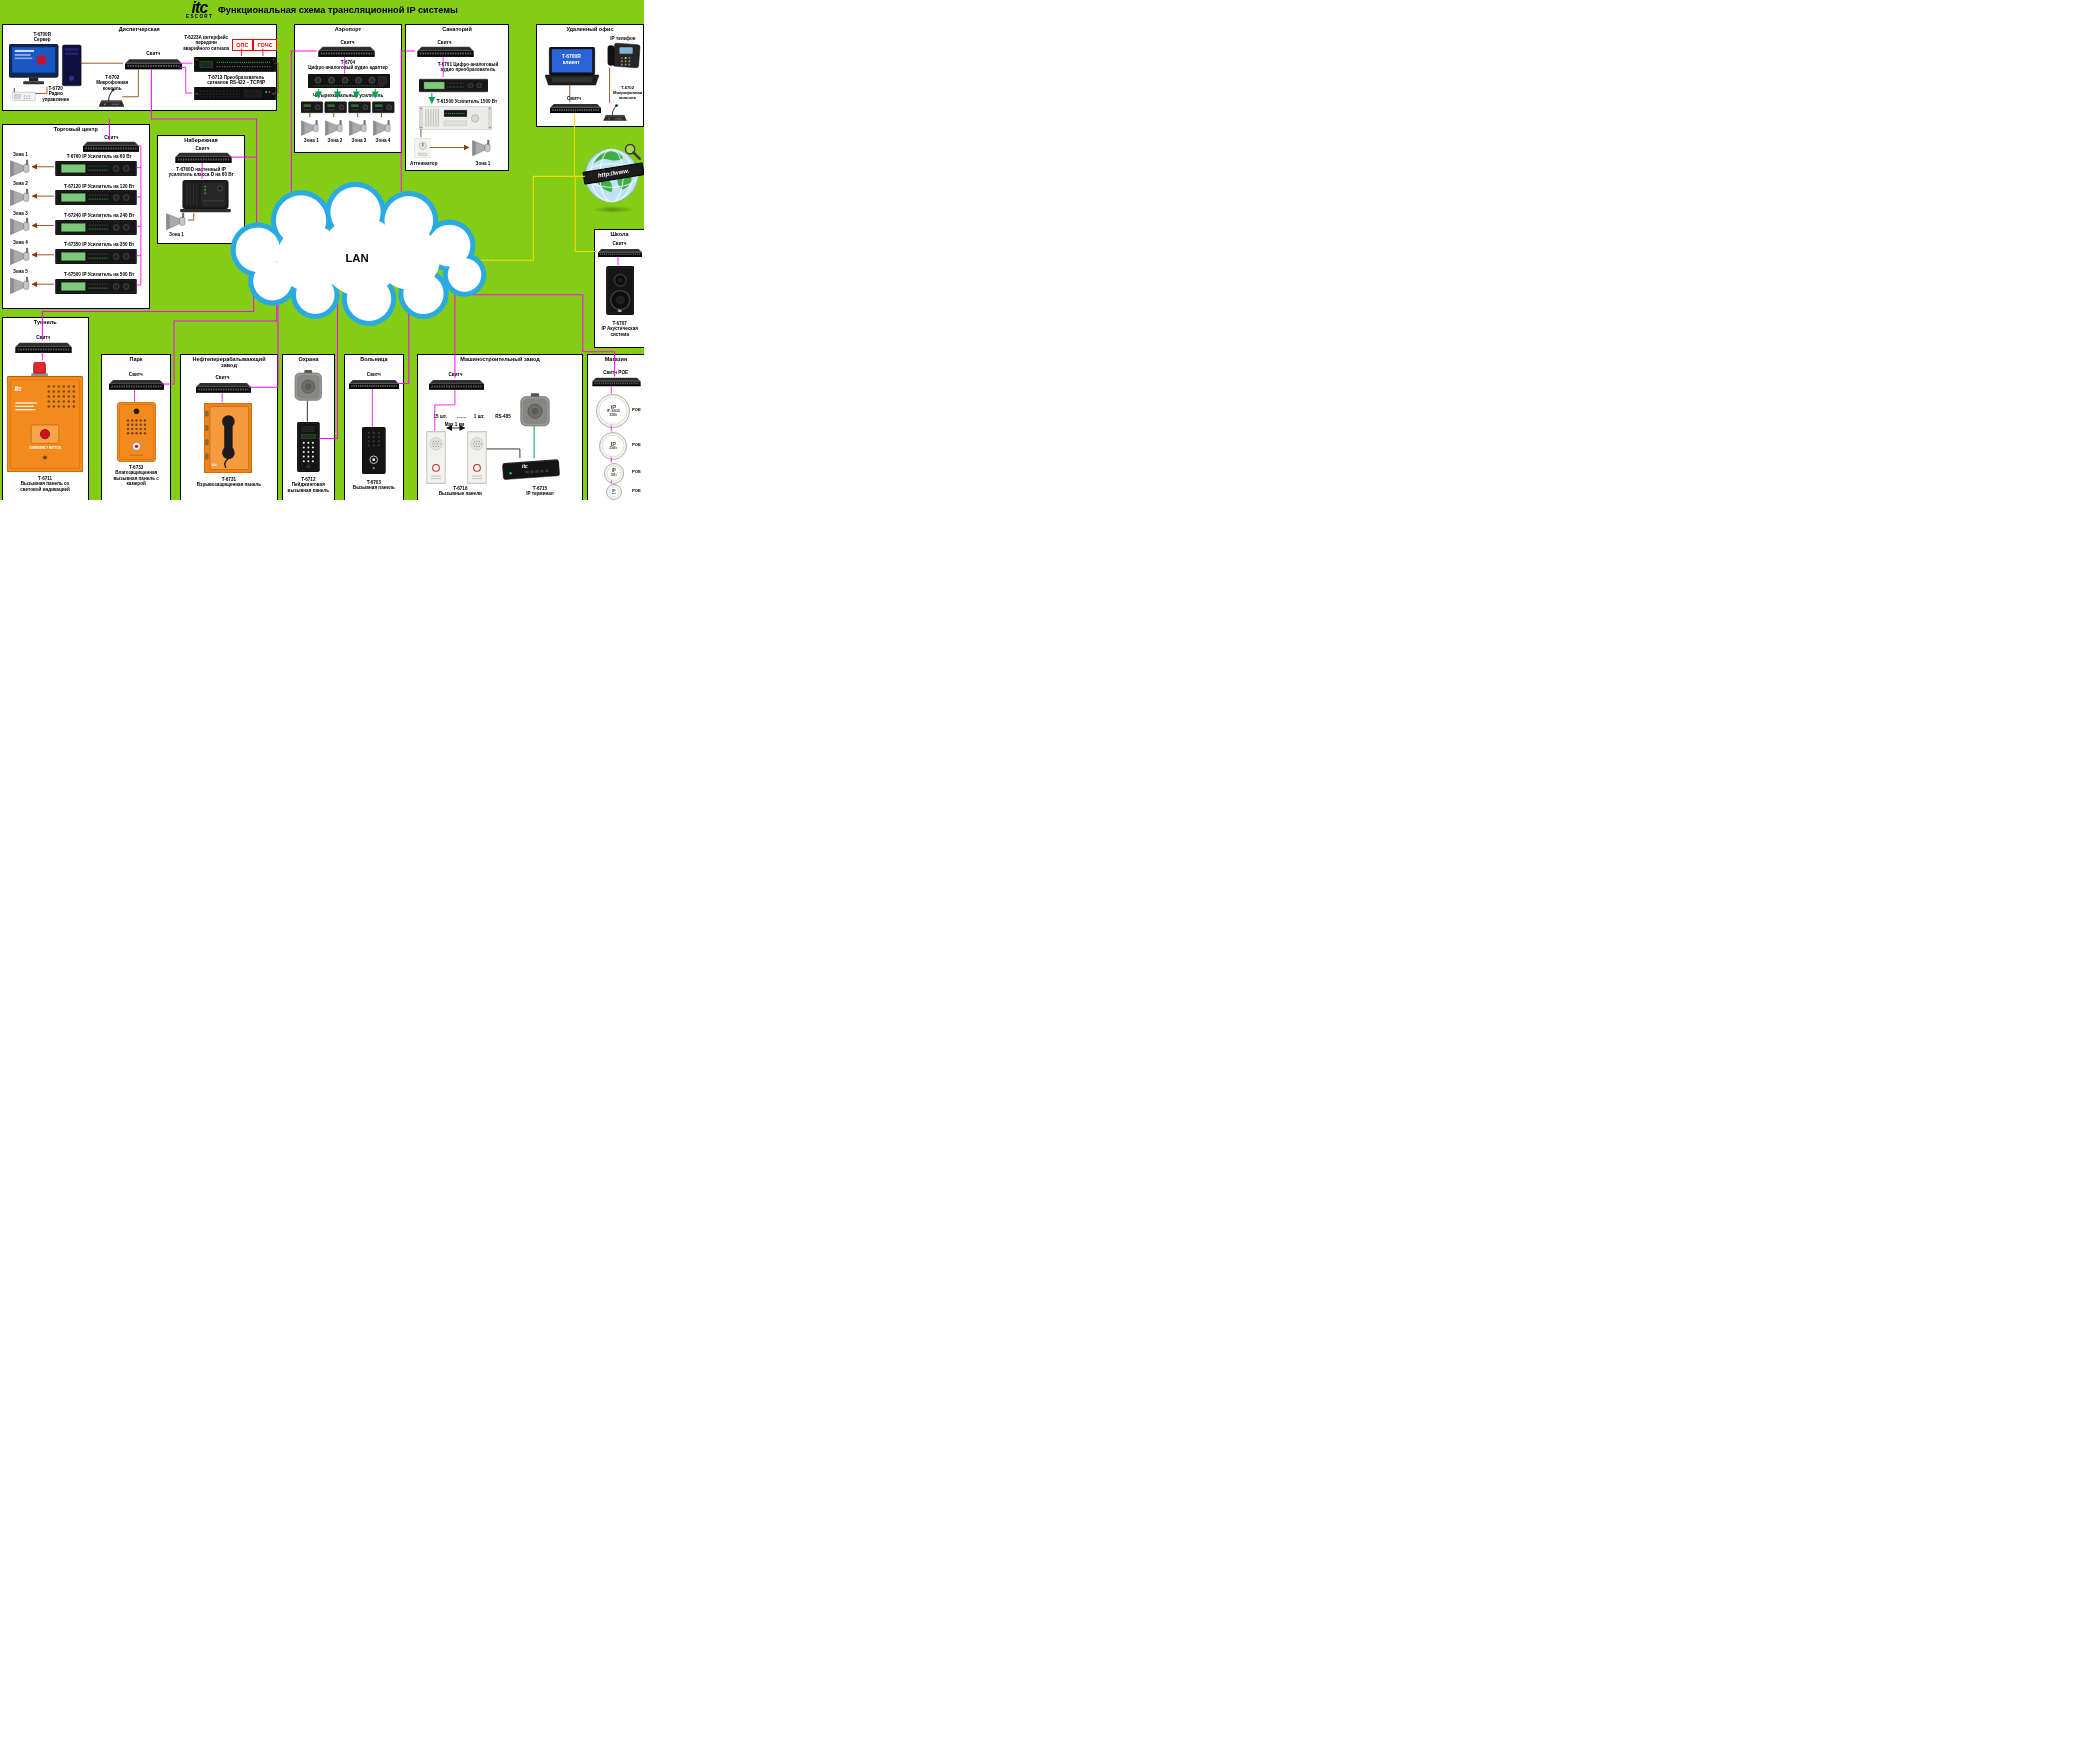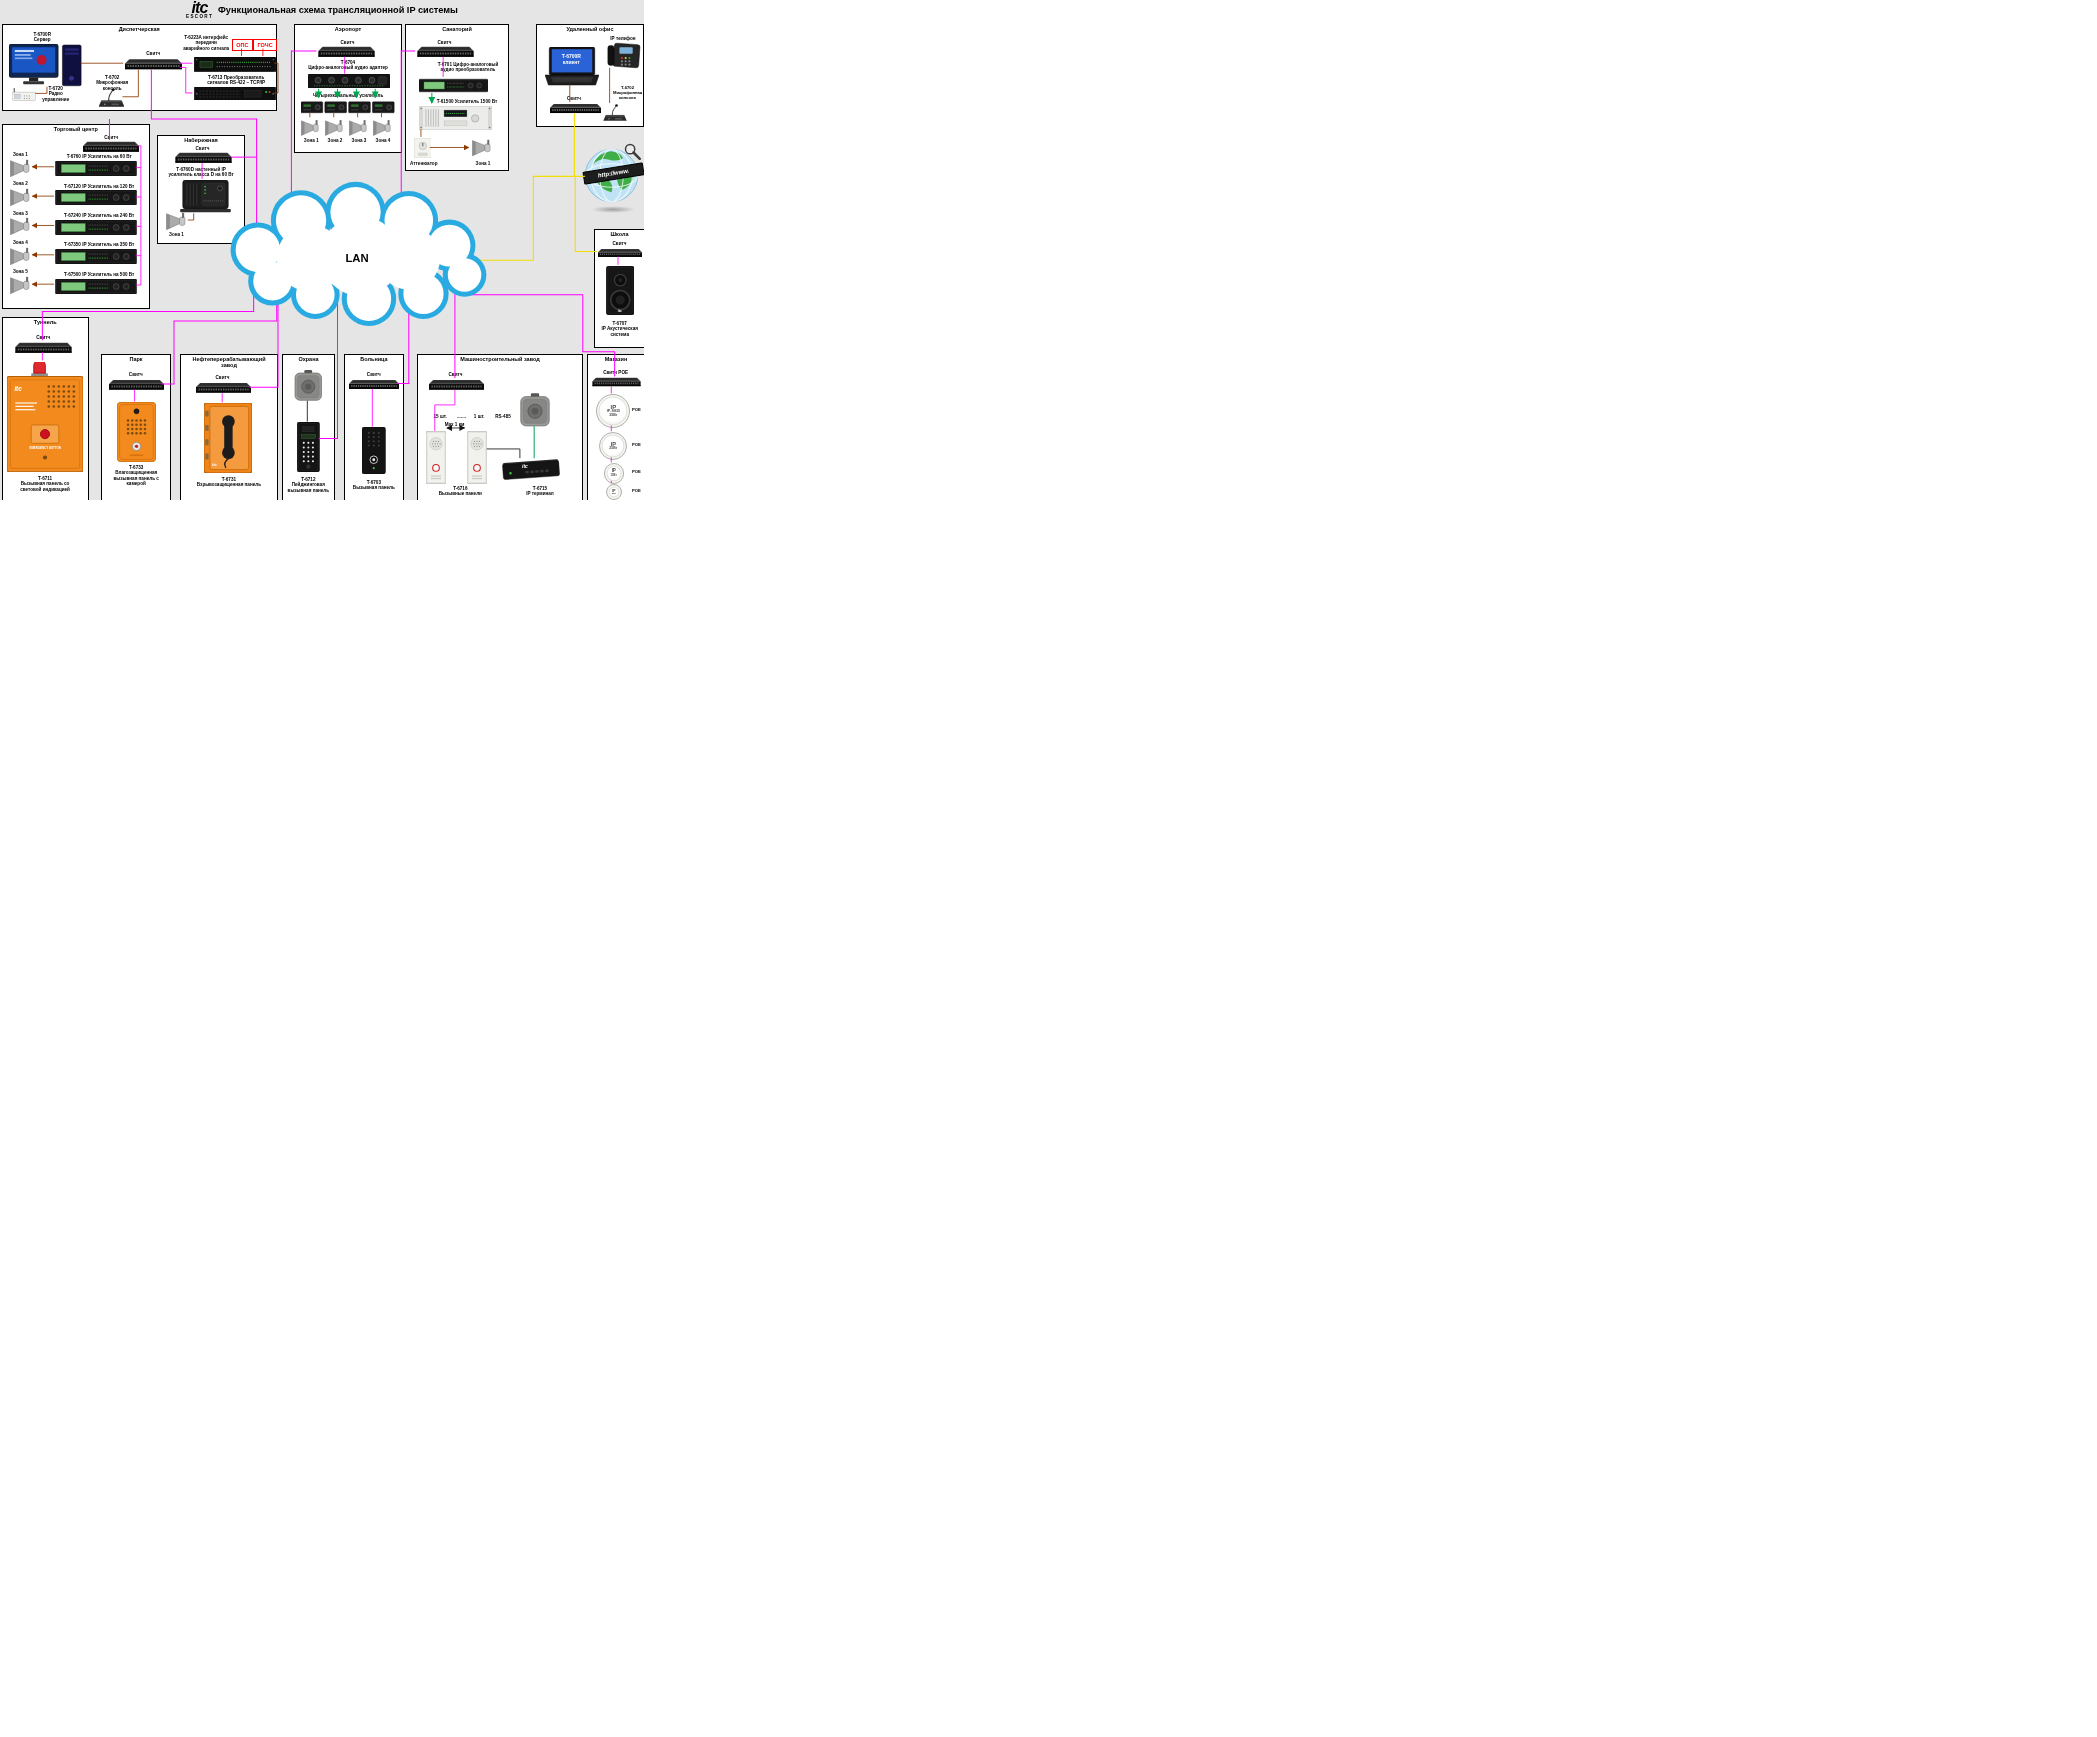--- a/index.html
+++ b/index.html
@@ -1,16 +1,16 @@
 <!DOCTYPE html>
 <html style="font-size:6.7px"><head>
 <meta charset="utf-8">
 <style>
   html,body{margin:0;padding:0;background:#fff;font-family:"Liberation Sans",sans-serif;color:#000;}
-  #canvas{position:relative;width:644px;height:500px;background:#e5e5e5;overflow:hidden;}
+  #canvas{position:relative;width:644px;height:500px;background:#84cc16;overflow:hidden;}
   .box{position:absolute;border:0.8px solid #000;background:#fff;z-index:1;}
   .box-title{position:absolute;left:0;right:0;top:1.3px;text-align:center;font-weight:bold;font-size:5.5px;line-height:1.12;white-space:pre-line;z-index:3;}
   .lbl{position:absolute;font-weight:bold;font-size:4.6px;text-align:center;white-space:pre-line;line-height:1.18;z-index:3;}
   .dev{position:absolute;z-index:2;}
   .ovl{position:absolute;z-index:3;font-weight:bold;}
   .red-tag{position:absolute;border:0.8px solid #f00;color:#f00;background:#fff;font-weight:bold;font-size:5.5px;display:flex;align-items:center;justify-content:center;z-index:4;}
   #lines{position:absolute;left:0;top:0;width:644px;height:500px;z-index:5;pointer-events:none;}
   #lan-label{position:absolute;left:332px;top:252px;width:50px;text-align:center;font-weight:bold;font-size:11.3px;z-index:6;}
   #app-header{position:absolute;left:0;top:0.8px;width:100%;display:flex;justify-content:center;align-items:center;gap:5px;z-index:3;}
   .logo-main{font-size:16px;font-weight:bold;font-style:italic;letter-spacing:-0.8px;line-height:0.85;}

